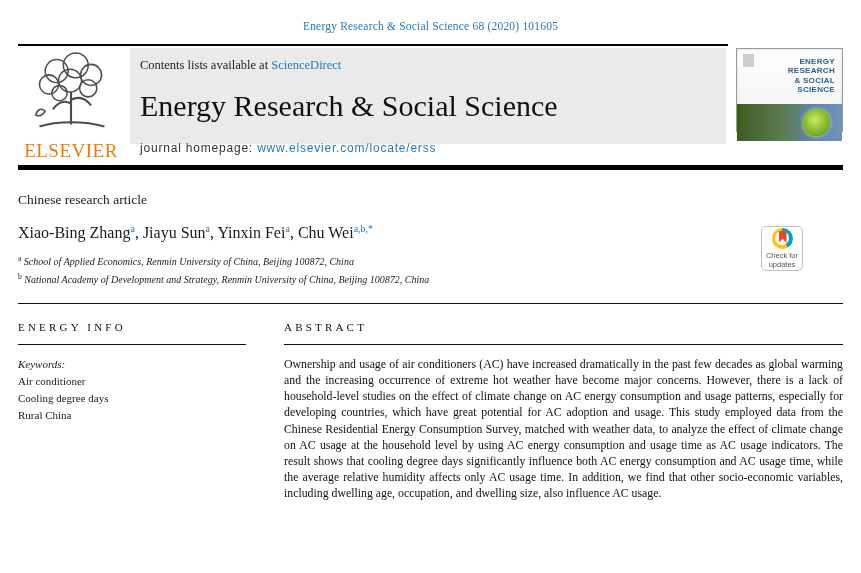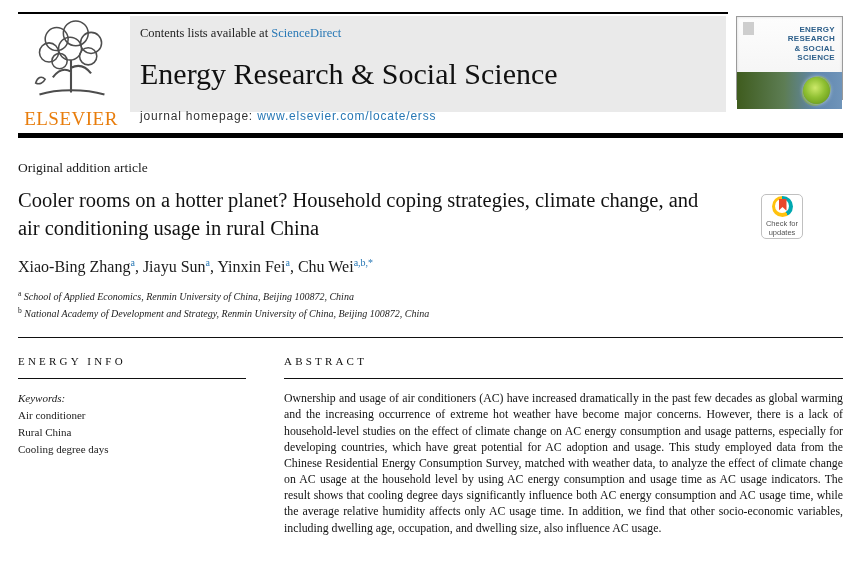--- a/index.html
+++ b/index.html
@@ -56,20 +56,21 @@
   .head-rule { border:none; border-top:1px solid #111; margin-top:11px; }
   .keywords { margin-top:11px; font-size:11px; line-height:1.55; }
   .keywords-label { font-style:italic; }
   .abstract { margin-top:11px; font-size:11.8px; line-height:1.37; text-align:justify; color:#111; }
 </style>
 </head>
 <body>
 
 <div class="page">
 
+  <div class="citation">Energy Research &amp; Social Science 68 (2020) 101605</div>
 
   <div class="banner">
     <div class="banner-topbar"></div>
     <div class="banner-flex">
 
       <div class="logo-col">
         <svg class="logo-tree" viewBox="0 0 90 92" fill="none" stroke="#4d4d4d" stroke-width="1.6">
           <circle cx="30" cy="22" r="12"></circle>
           <circle cx="50" cy="16" r="13"></circle>
           <circle cx="66" cy="26" r="11"></circle>
@@ -116,44 +117,43 @@
     <div class="cfu">
       <div class="cfu-icon">
         <div class="cfu-bookmark"></div>
       </div>
       <div class="cfu-text">
         <div>Check for</div>
         <div>updates</div>
       </div>
     </div>
 
-    <div class="article-type">Original addition article</div>
+    <div class="article-type">Chinese research article</div>
 
-    <h1 class="article-title" style="font-weight:normal;">Cooler rooms on a hotter planet? Household coping strategies, climate change, and air conditioning usage in rural China</h1>
 
     <div class="authors">
       <span>Xiao-Bing Zhang</span><sup>a</sup><span>, </span><span>Jiayu Sun</span><sup>a</sup><span>, </span><span>Yinxin Fei</span><sup>a</sup><span>, </span><span>Chu Wei</span><sup>a,b,*</sup>
     </div>
 
     <div class="affiliations">
       <div><sup>a</sup><span> School of Applied Economics, Renmin University of China, Beijing 100872, China</span></div>
       <div><sup>b</sup><span> National Academy of Development and Strategy, Renmin University of China, Beijing 100872, China</span></div>
     </div>
 
     <hr class="rule-full">
 
     <div class="cols">
       <div class="col-left">
         <div class="col-heading" style="letter-spacing: 3.2px;">ENERGY INFO</div>
         <hr class="head-rule">
         <div class="keywords">
           <div class="keywords-label">Keywords:</div>
           <div>Air conditioner</div>
+          <div>Cooling degree days</div>
           <div>Rural China</div>
-          <div>Cooling degree days</div>
         </div>
       </div>
       <div class="col-right">
         <div class="col-heading" style="letter-spacing: 3.2px;">ABSTRACT</div>
         <hr class="head-rule">
         <div class="abstract">Ownership and usage of air conditioners (AC) have increased dramatically in the past few decades as global warming and the increasing occurrence of extreme hot weather have become major concerns. However, there is a lack of household-level studies on the effect of climate change on AC energy consumption and usage patterns, especially for developing countries, which have great potential for AC adoption and usage. This study employed data from the Chinese Residential Energy Consumption Survey, matched with weather data, to analyze the effect of climate change on AC usage at the household level by using AC energy consumption and usage time as AC usage indicators. The result shows that cooling degree days significantly influence both AC energy consumption and AC usage time, while the average relative humidity affects only AC usage time. In addition, we find that other socio-economic variables, including dwelling age, occupation, and dwelling size, also influence AC usage.</div>
       </div>
     </div>
 
   </div>

